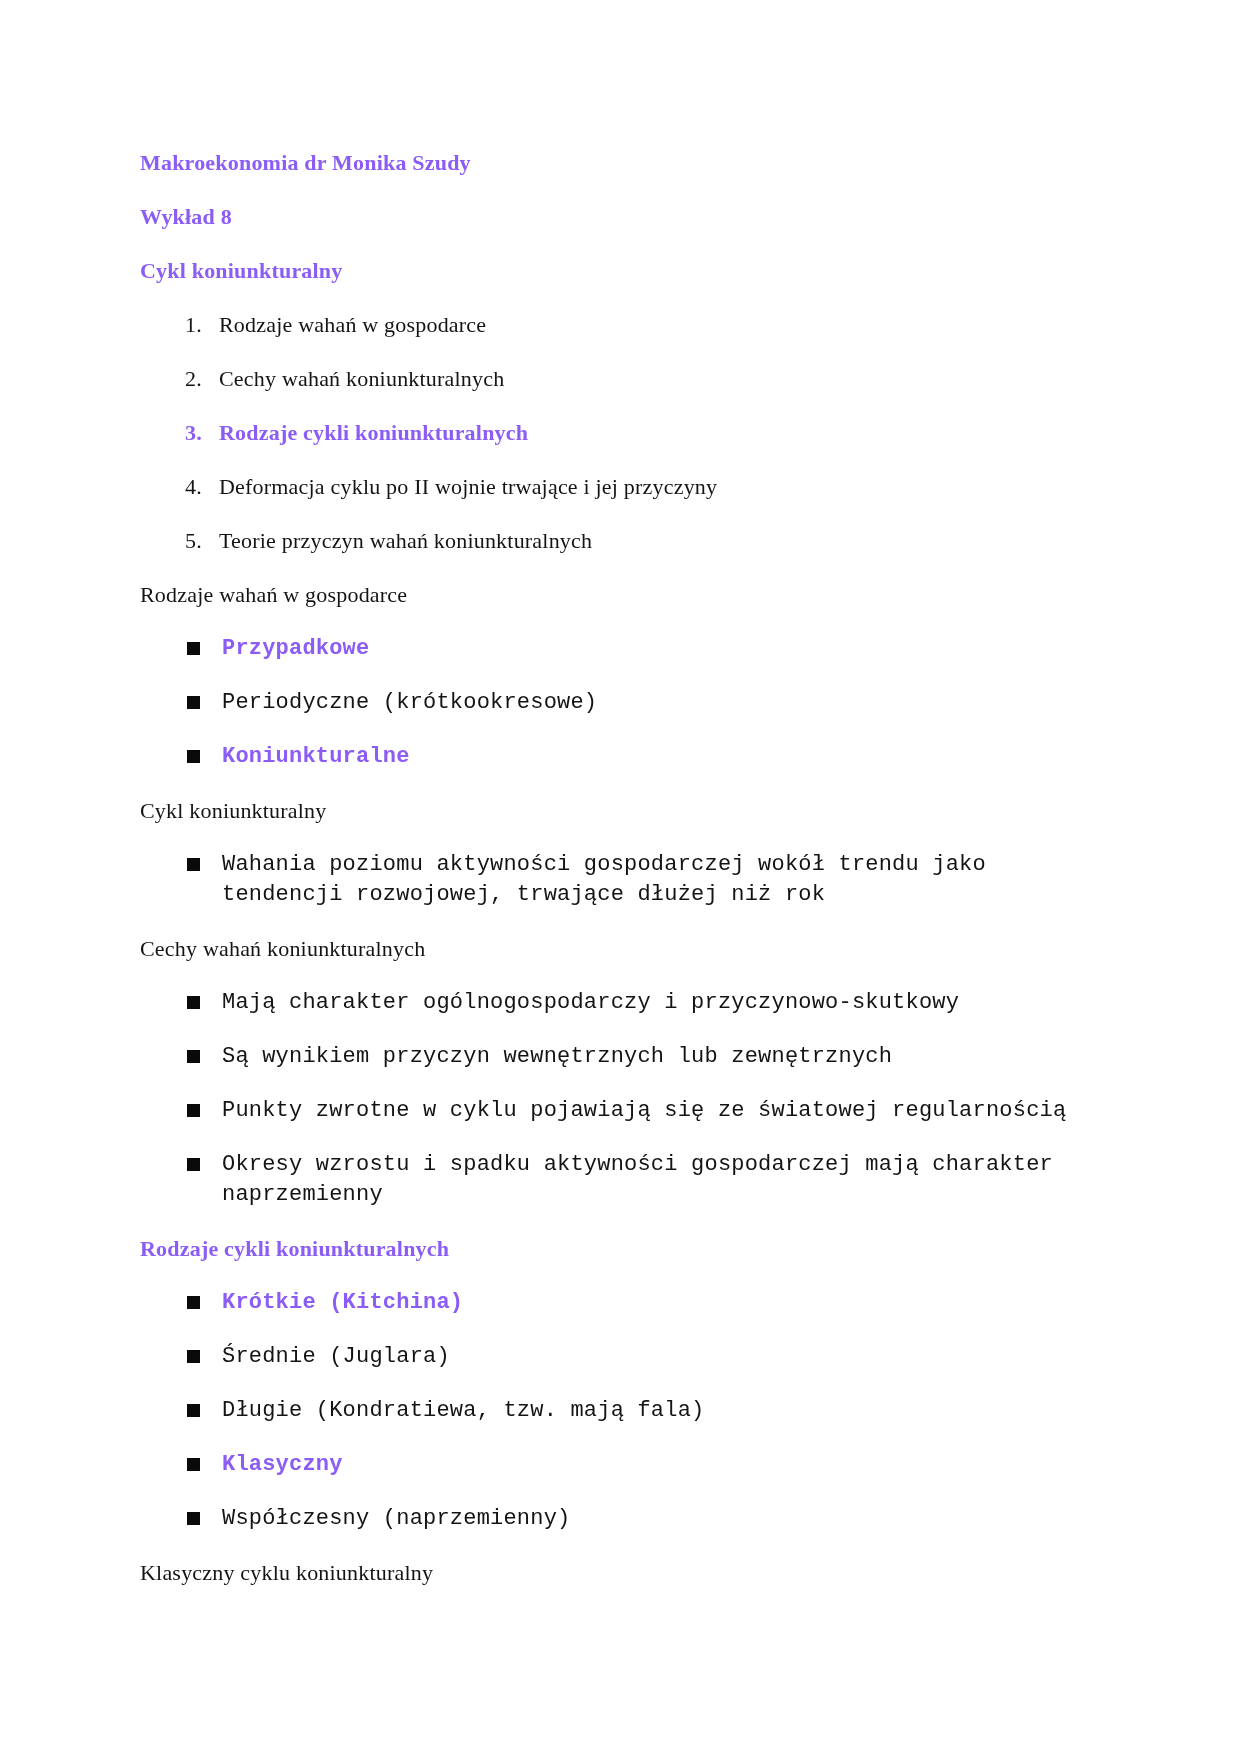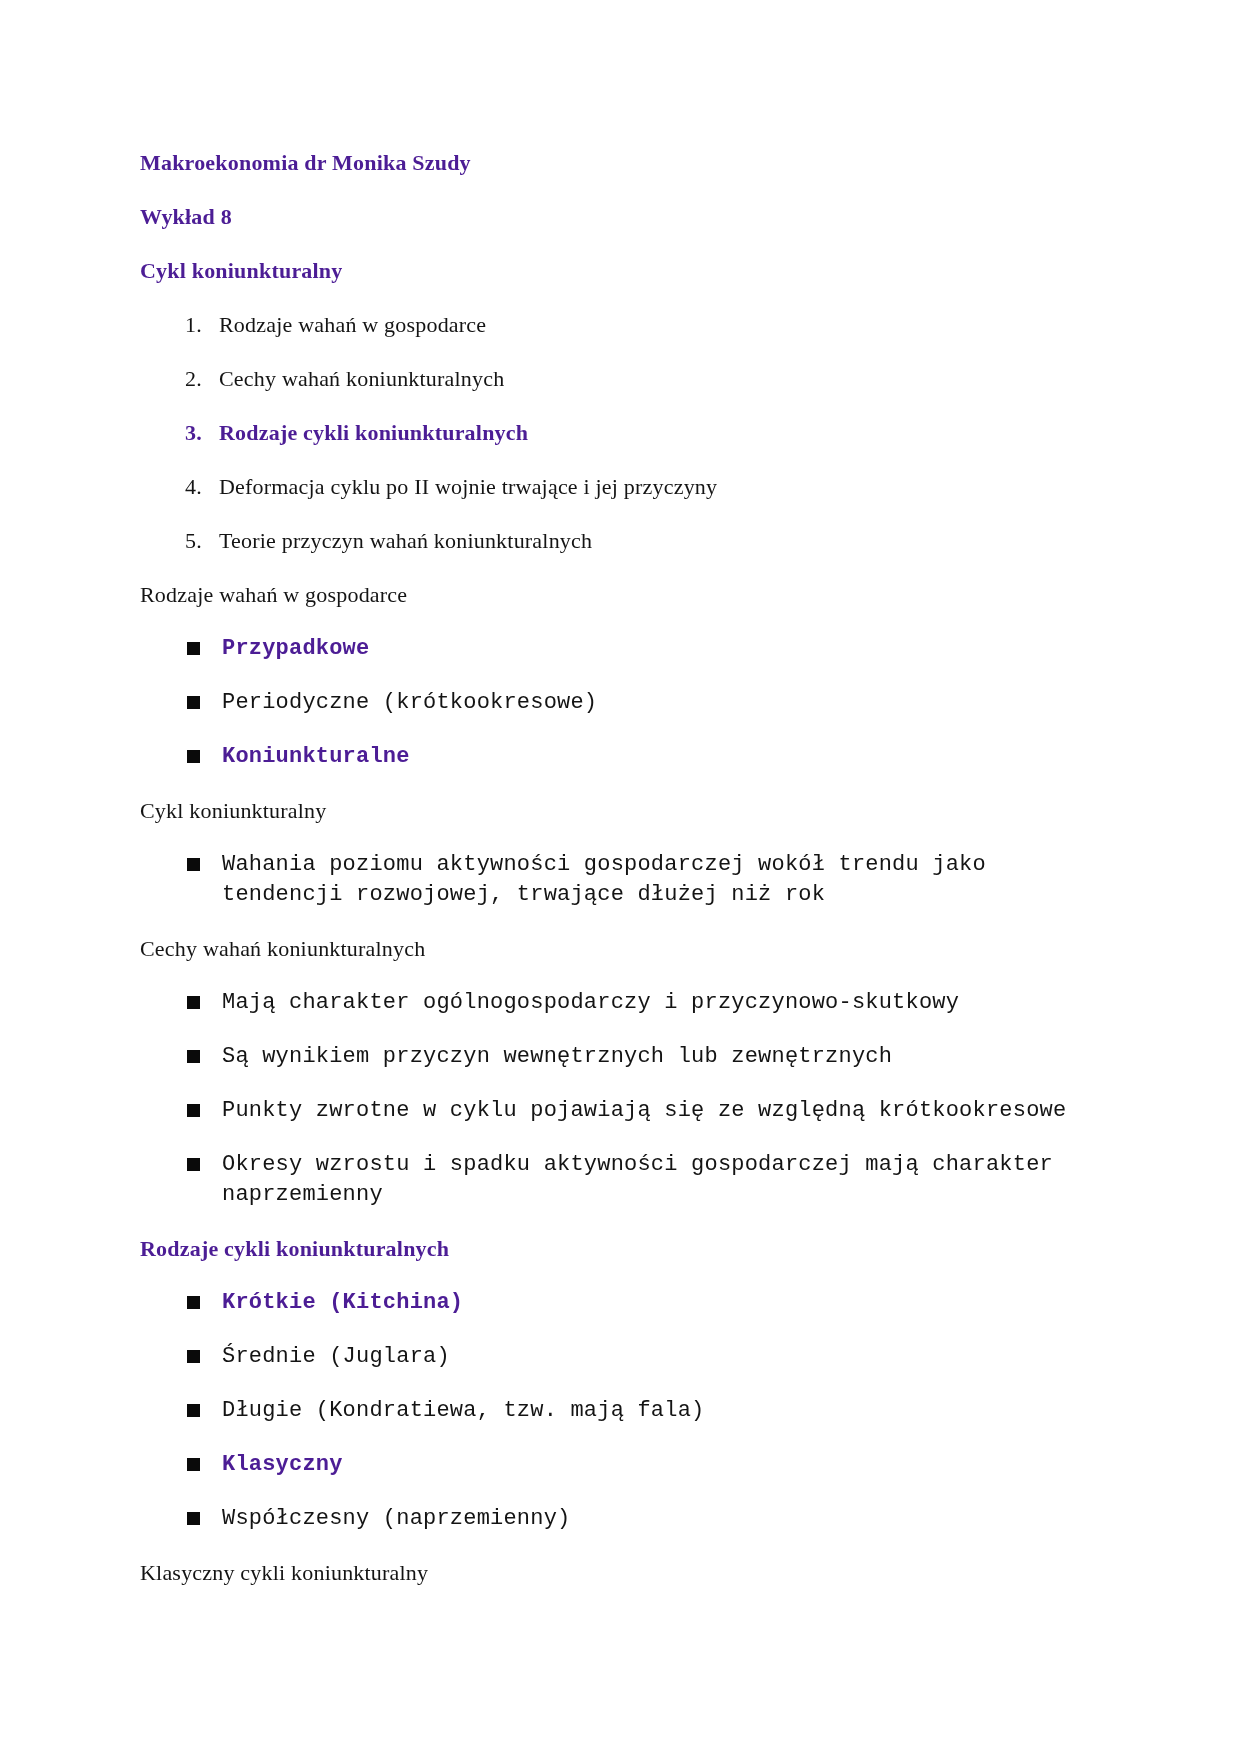--- a/index.html
+++ b/index.html
@@ -17,21 +17,21 @@
     height: 1754px;
     padding: 148px 110px 0 140px;
     background: #ffffff;
   }
   .line {
     font-size: 22px;
     line-height: 30px;
     margin: 0 0 24px 0;
     letter-spacing: 0.2px;
   }
-  .b { font-weight: bold; color: #4c1d95; }
+  .b { font-weight: bold; color: #8b5cf6; }
   
   .num-item { padding-left: 45px; display: flex; }
   .num-item .num {
     display: inline-block;
     width: 34px;
     flex: 0 0 34px;
   }
   
   .bullet-item { padding-left: 47px; display: flex; font-family: Liberation Mono, monospace; }
   .sq {
@@ -100,21 +100,21 @@
   <div class="line bullet-item">
     <span class="sq"></span>
     <span class="bullet-text">Mają charakter ogólnogospodarczy i przyczynowo-skutkowy</span>
   </div>
   <div class="line bullet-item">
     <span class="sq"></span>
     <span class="bullet-text">Są wynikiem przyczyn wewnętrznych lub zewnętrznych</span>
   </div>
   <div class="line bullet-item">
     <span class="sq"></span>
-    <span class="bullet-text">Punkty zwrotne w cyklu pojawiają się ze względną krótkookresowe</span>
+    <span class="bullet-text">Punkty zwrotne w cyklu pojawiają się ze światowej regularnością</span>
   </div>
   <div class="line bullet-item">
     <span class="sq"></span>
     <span class="bullet-text">Okresy wzrostu i spadku aktywności gospodarczej mają charakter naprzemienny</span>
   </div>
 
   <p class="line b">Rodzaje cykli koniunkturalnych</p>
 
   <div class="line bullet-item b">
     <span class="sq"></span>
@@ -130,15 +130,15 @@
   </div>
   <div class="line bullet-item b">
     <span class="sq"></span>
     <span class="bullet-text">Klasyczny</span>
   </div>
   <div class="line bullet-item">
     <span class="sq"></span>
     <span class="bullet-text">Współczesny (naprzemienny)</span>
   </div>
 
-  <p class="line">Klasyczny cykli koniunkturalny</p>
+  <p class="line">Klasyczny cyklu koniunkturalny</p>
 
 </div>
 
 </body></html>

